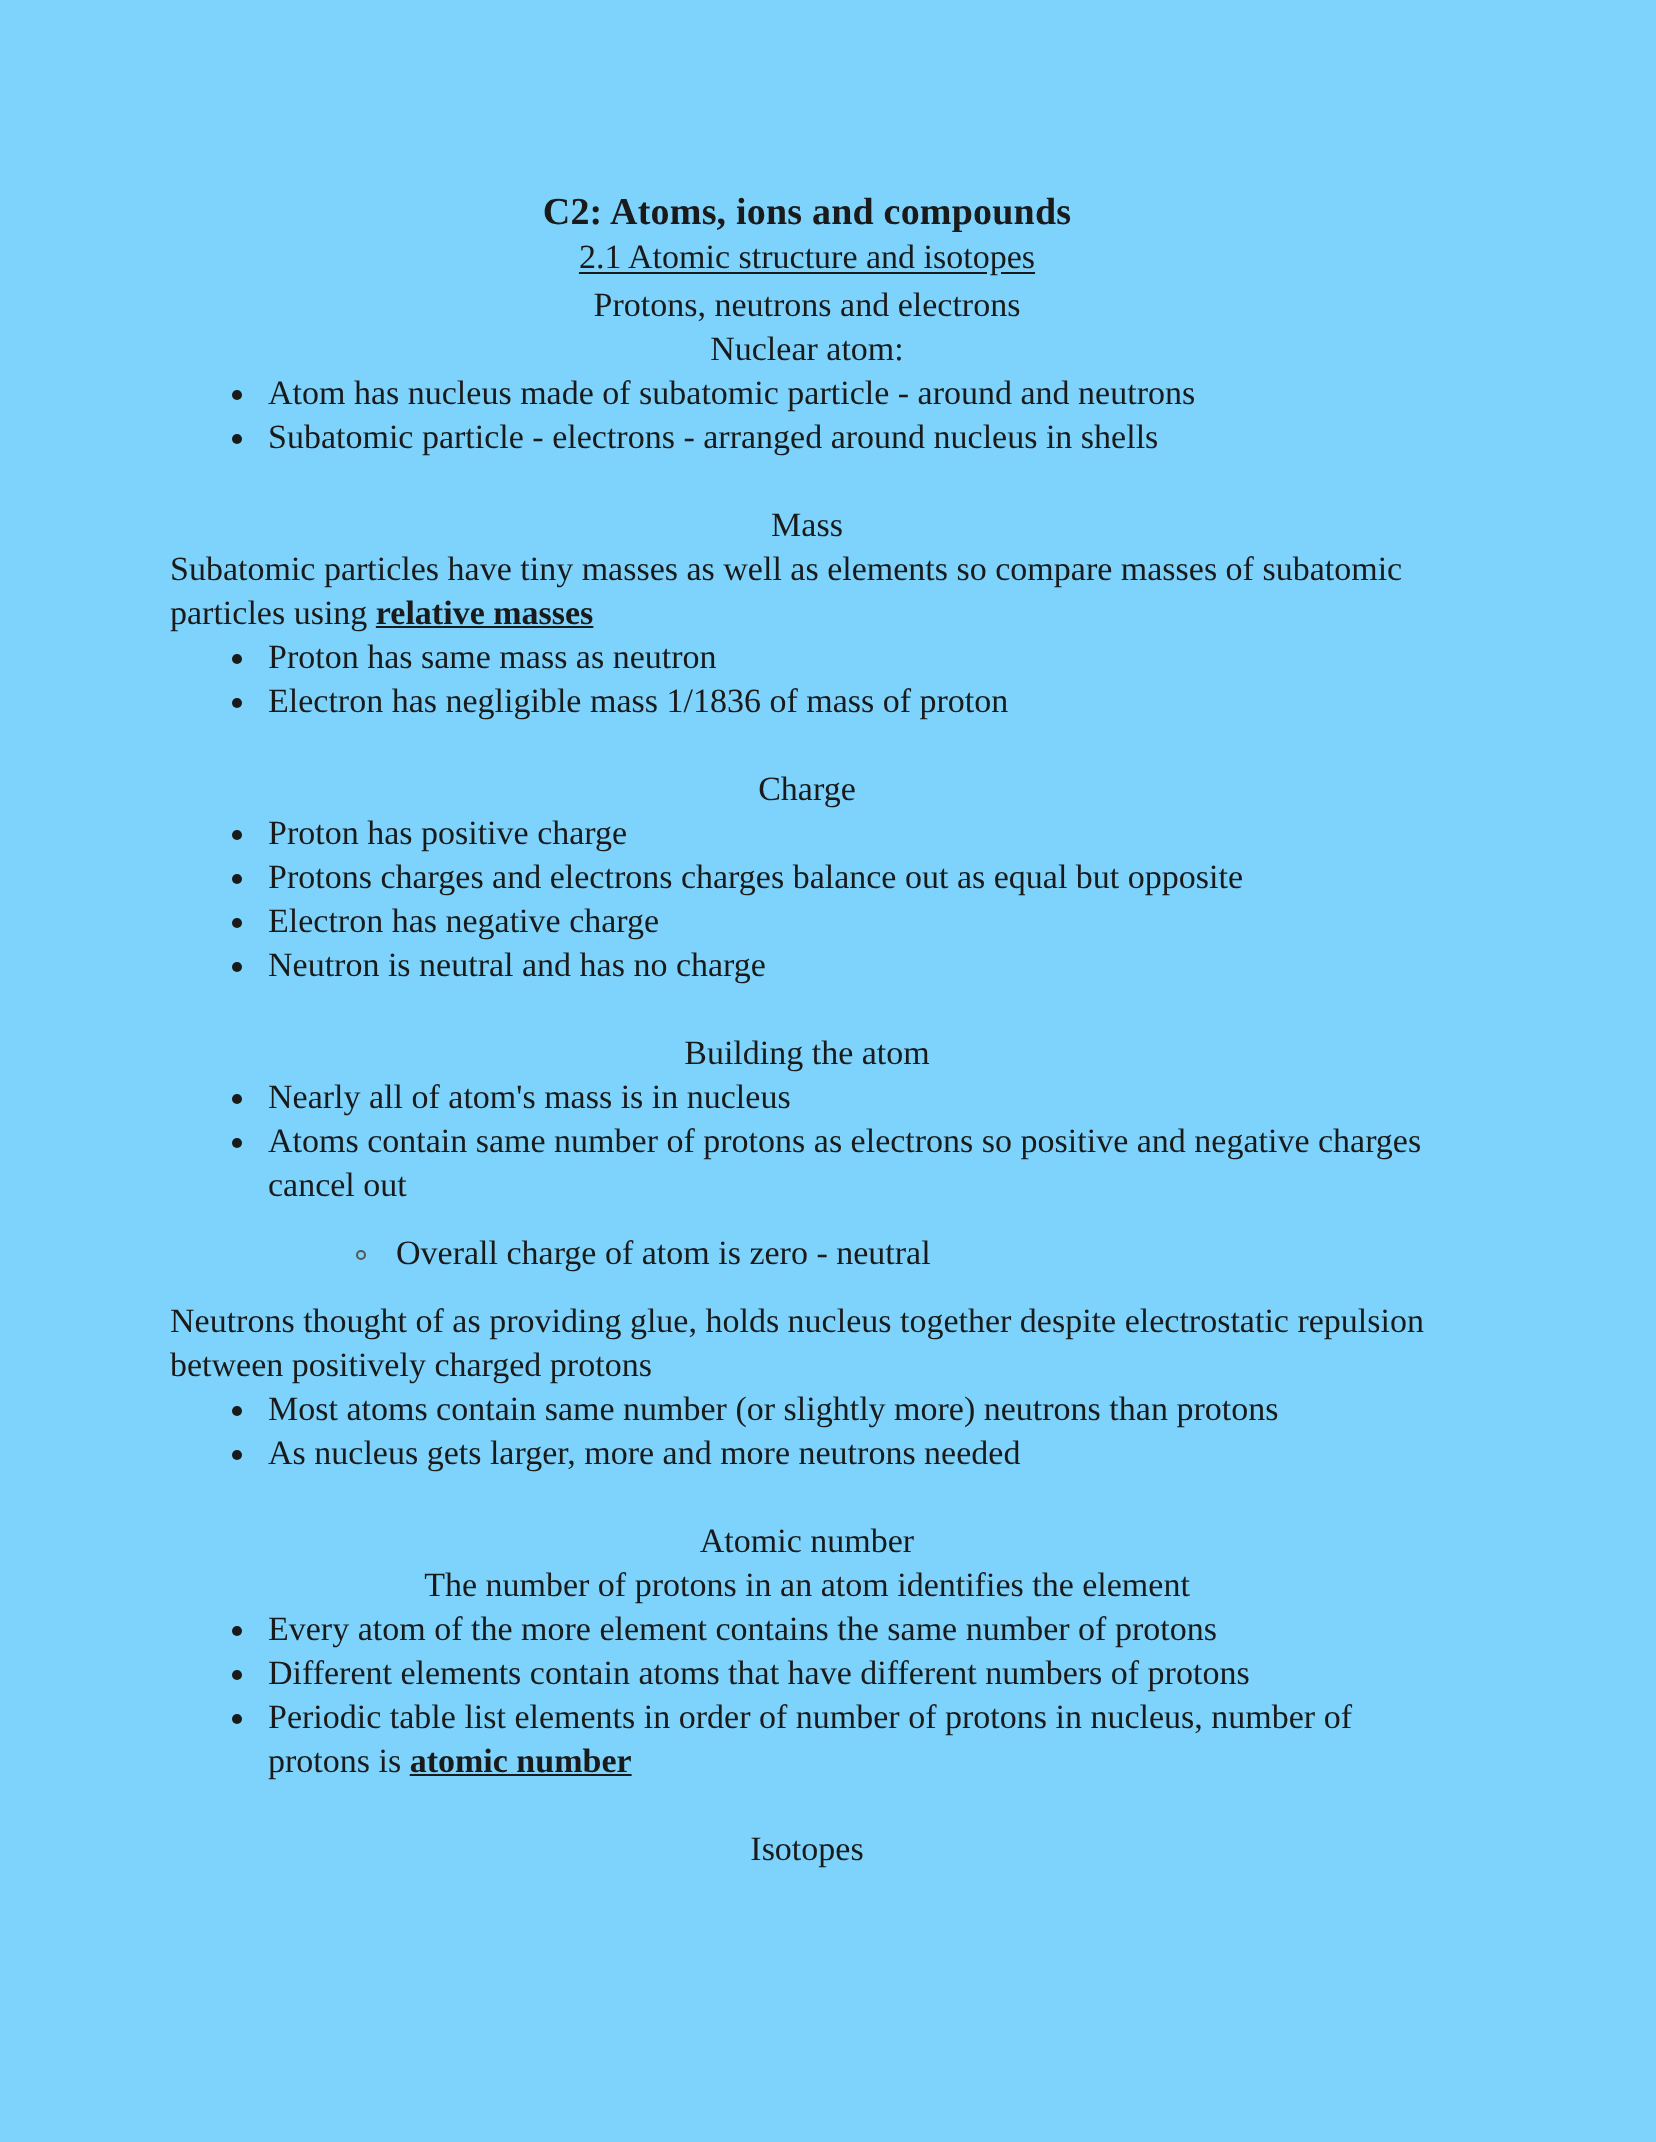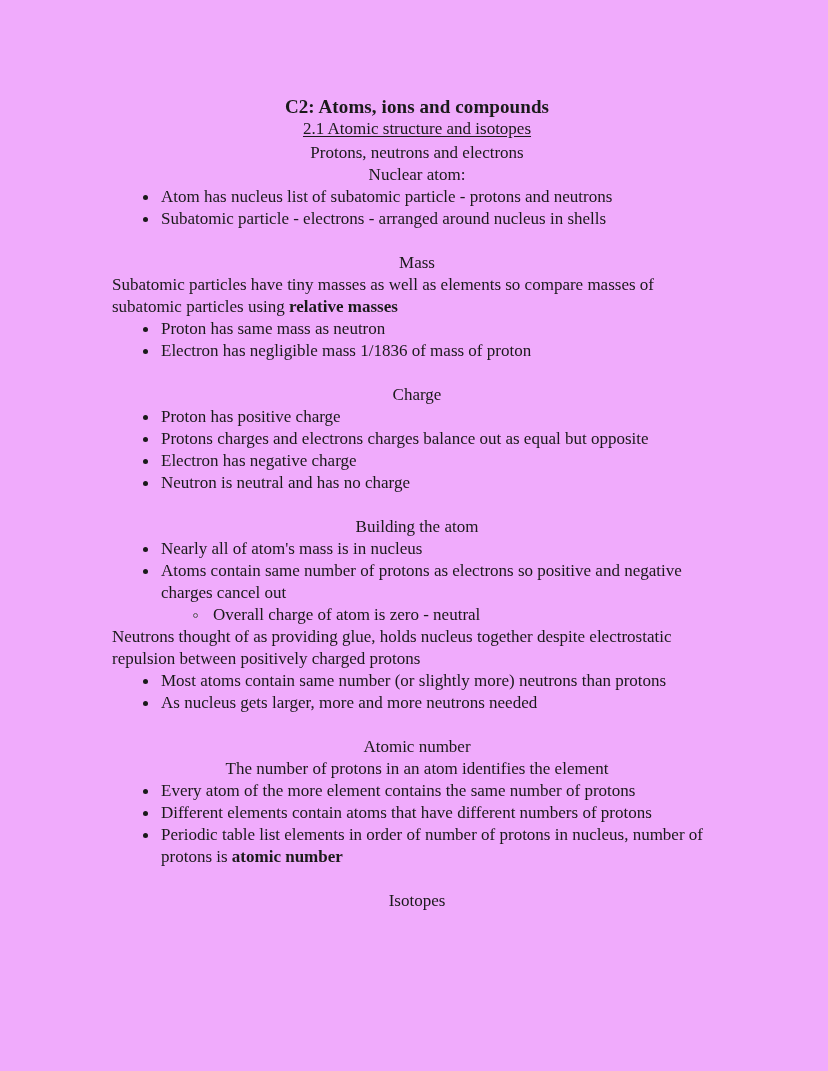--- a/index.html
+++ b/index.html
@@ -12,23 +12,23 @@
     height: 1071px;
     font-family: "Liberation Serif", "DejaVu Serif", serif;
     color: #1a1a1a;
     -webkit-font-smoothing: antialiased;
   }
 
   .page {
     position: relative;
     width: 828px;
     height: 1071px;
-    background: #f0abfc;
+    background: #7dd3fc;
     box-sizing: border-box;
-    padding: 96px 106px 0 112px;
+    padding: 96px 106px 0 85px;
   }
 
   .doc-title {
     text-align: center;
     font-size: 19px;
     font-weight: bold;
     line-height: 22px;
     margin: 0;
     letter-spacing: 0.1px;
   }
@@ -98,21 +98,21 @@
   ul.lvl2 {
     list-style: none;
     margin: 0;
     padding: 0;
   }
   ul.lvl2 > li {
     position: relative;
     font-size: 17px;
     line-height: 22px;
     padding-left: 101px;
-    margin: 0;
+    margin: 12px;
   }
   ul.lvl2 > li > .marker2 {
     position: absolute;
     left: 81px;
     top: 0;
     width: 12px;
     line-height: 22px;
   }
   ul.lvl2 > li > .marker2::before {
     content: "";
@@ -121,40 +121,40 @@
     height: 5px;
     border-radius: 50%;
     border: 1px solid #555555;
     background: transparent;
     box-sizing: border-box;
     vertical-align: middle;
     position: relative;
     top: -1px;
   }
 
-  b, .b { font-weight: bold; }
+  b, .b { font-weight: bold; text-decoration: underline; }
 </style>
 </head>
 <body>
 
 <div class="page">
 
   <h1 class="doc-title">C2: Atoms, ions and compounds</h1>
 
   <div class="doc-subtitle">
     <span class="u">2.1 Atomic structure and isotopes</span>
   </div>
 
   <div class="body-line">Protons, neutrons and electrons</div>
   <div class="body-line">Nuclear atom:</div>
 
   <ul class="lvl1">
     <li>
       <span class="marker"></span>
-      <span>Atom has nucleus list of subatomic particle - protons and neutrons</span>
+      <span>Atom has nucleus made of subatomic particle - around and neutrons</span>
     </li>
     <li>
       <span class="marker"></span>
       <span>Subatomic particle - electrons - arranged around nucleus in shells</span>
     </li>
   </ul>
 
   <div class="spacer"></div>
 
   <div class="body-line">Mass</div>

